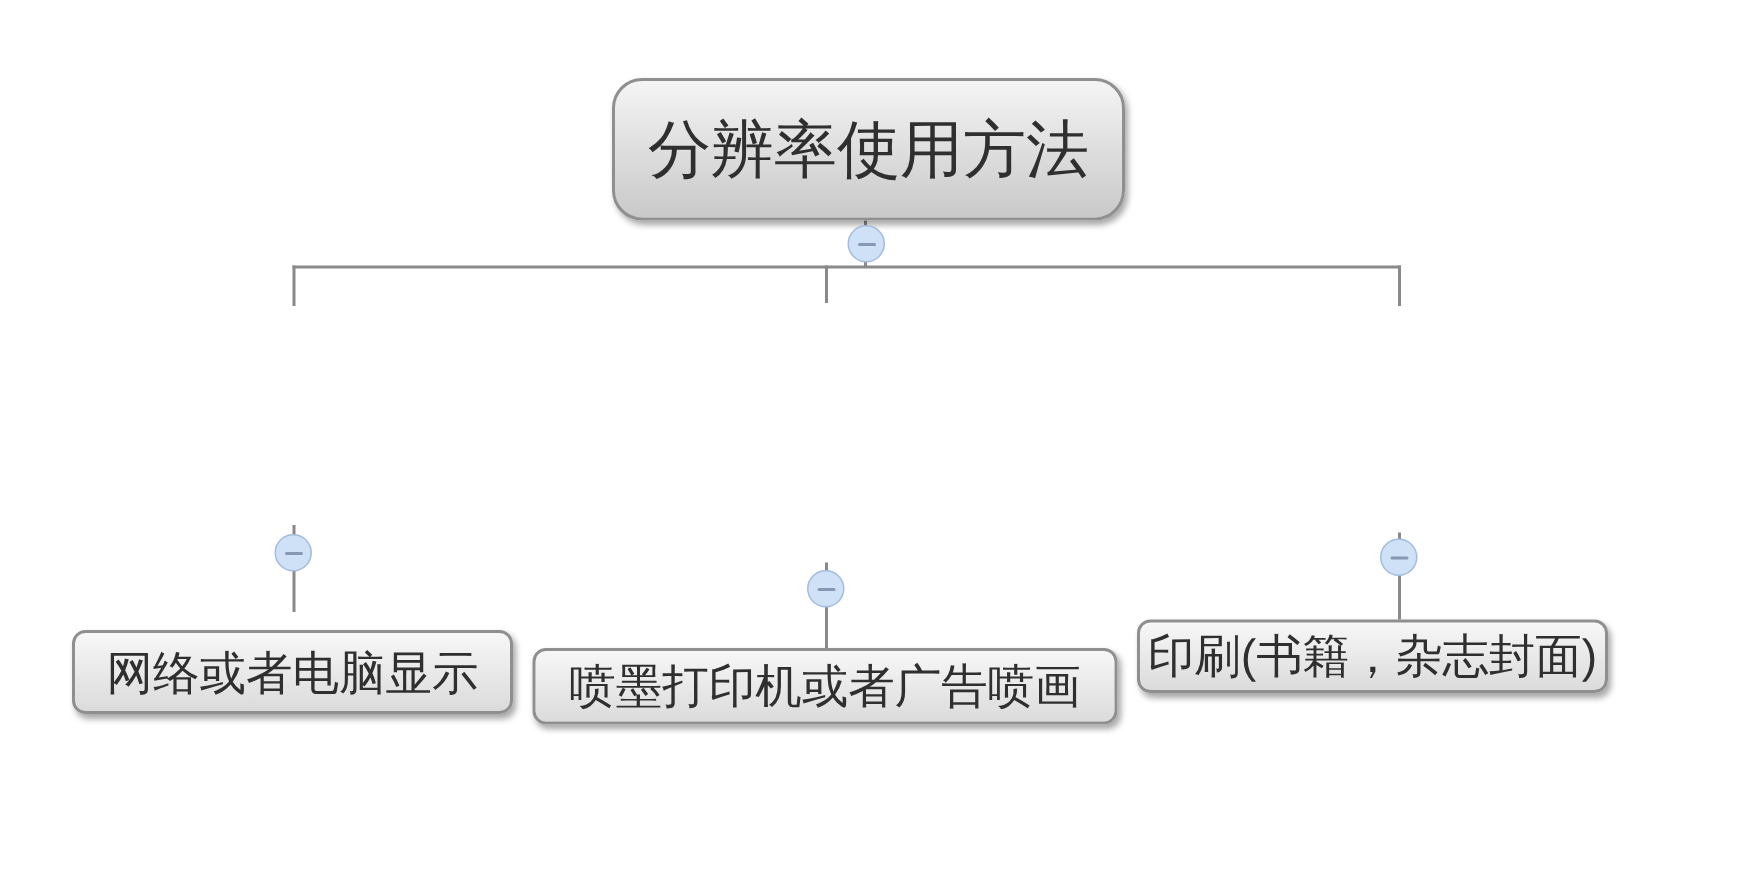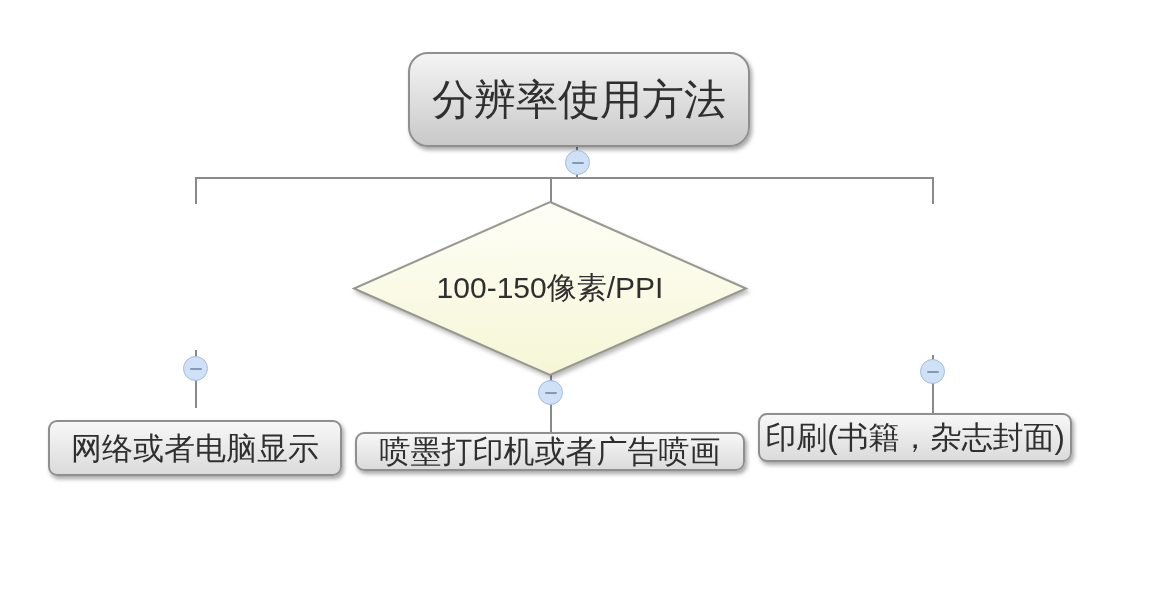--- a/index.html
+++ b/index.html
@@ -120,37 +120,25 @@
     <span class="minus-bar"></span>
   </div>
   <div class="collapse-btn" style="left:538px; top:380px;">
     <span class="minus-bar"></span>
   </div>
   <div class="collapse-btn" style="left:920px; top:359px;">
     <span class="minus-bar"></span>
   </div>
 
 
-  <div class="diamond" style="left:352px; top:200px; width:396px; height:177px;">
-    <svg width="396" height="177" viewBox="0 0 396 177">
-      <defs>
-        <linearGradient id="dg2" x1="0" y1="0" x2="0" y2="1">
-          <stop class="stop-top" offset="0"></stop>
-          <stop class="stop-bottom" offset="1"></stop>
-        </linearGradient>
-      </defs>
-      <polygon points="198,2 394,88.5 198,175 2,88.5" fill="url(#dg2)"></polygon>
-    </svg>
-    <div class="diamond-label">100-150像素/PPI</div>
-  </div>
 
 
   <div class="rect-node result-node" style="left:48px; top:420px; width:294px; height:56px;">
     <span class="node-label">网络或者电脑显示</span>
   </div>
-  <div class="rect-node result-node" style="left:355px; top:432px; width:390px; height:39px;">
+  <div class="rect-node result-node" style="left:355px; top:432px; width:390px; height:51px;">
     <span class="node-label">喷墨打印机或者广告喷画</span>
   </div>
   <div class="rect-node result-node" style="left:758px; top:413px; width:314px; height:49px;">
     <span class="node-label">印刷(书籍，杂志封面)</span>
   </div>
 
 </div>
 
 </body></html>

